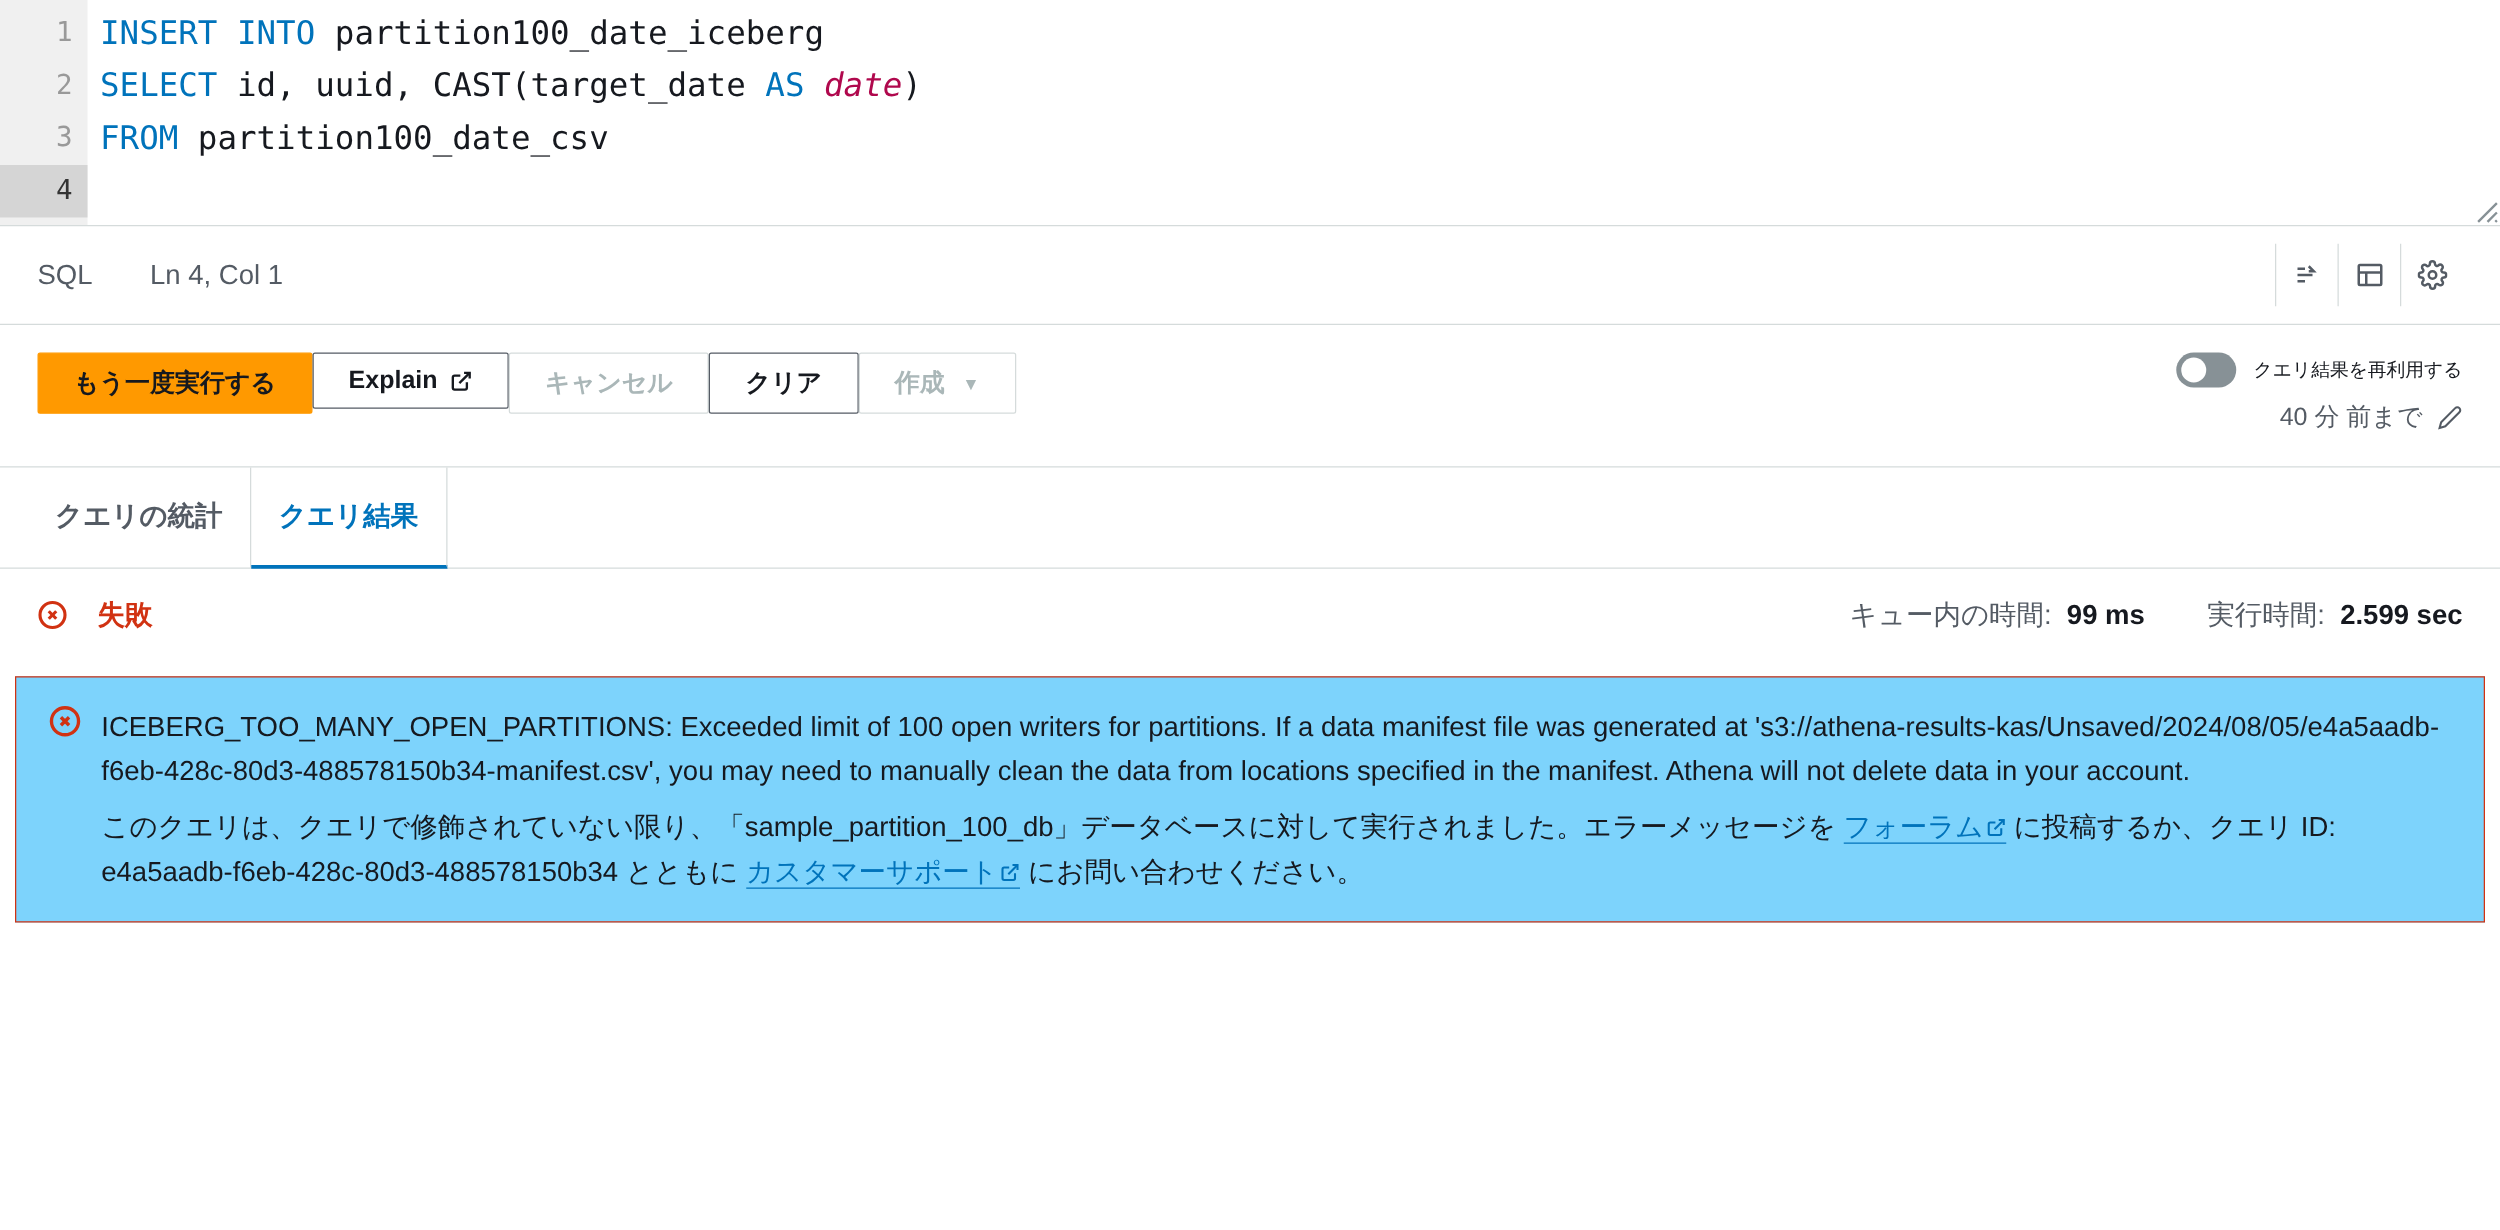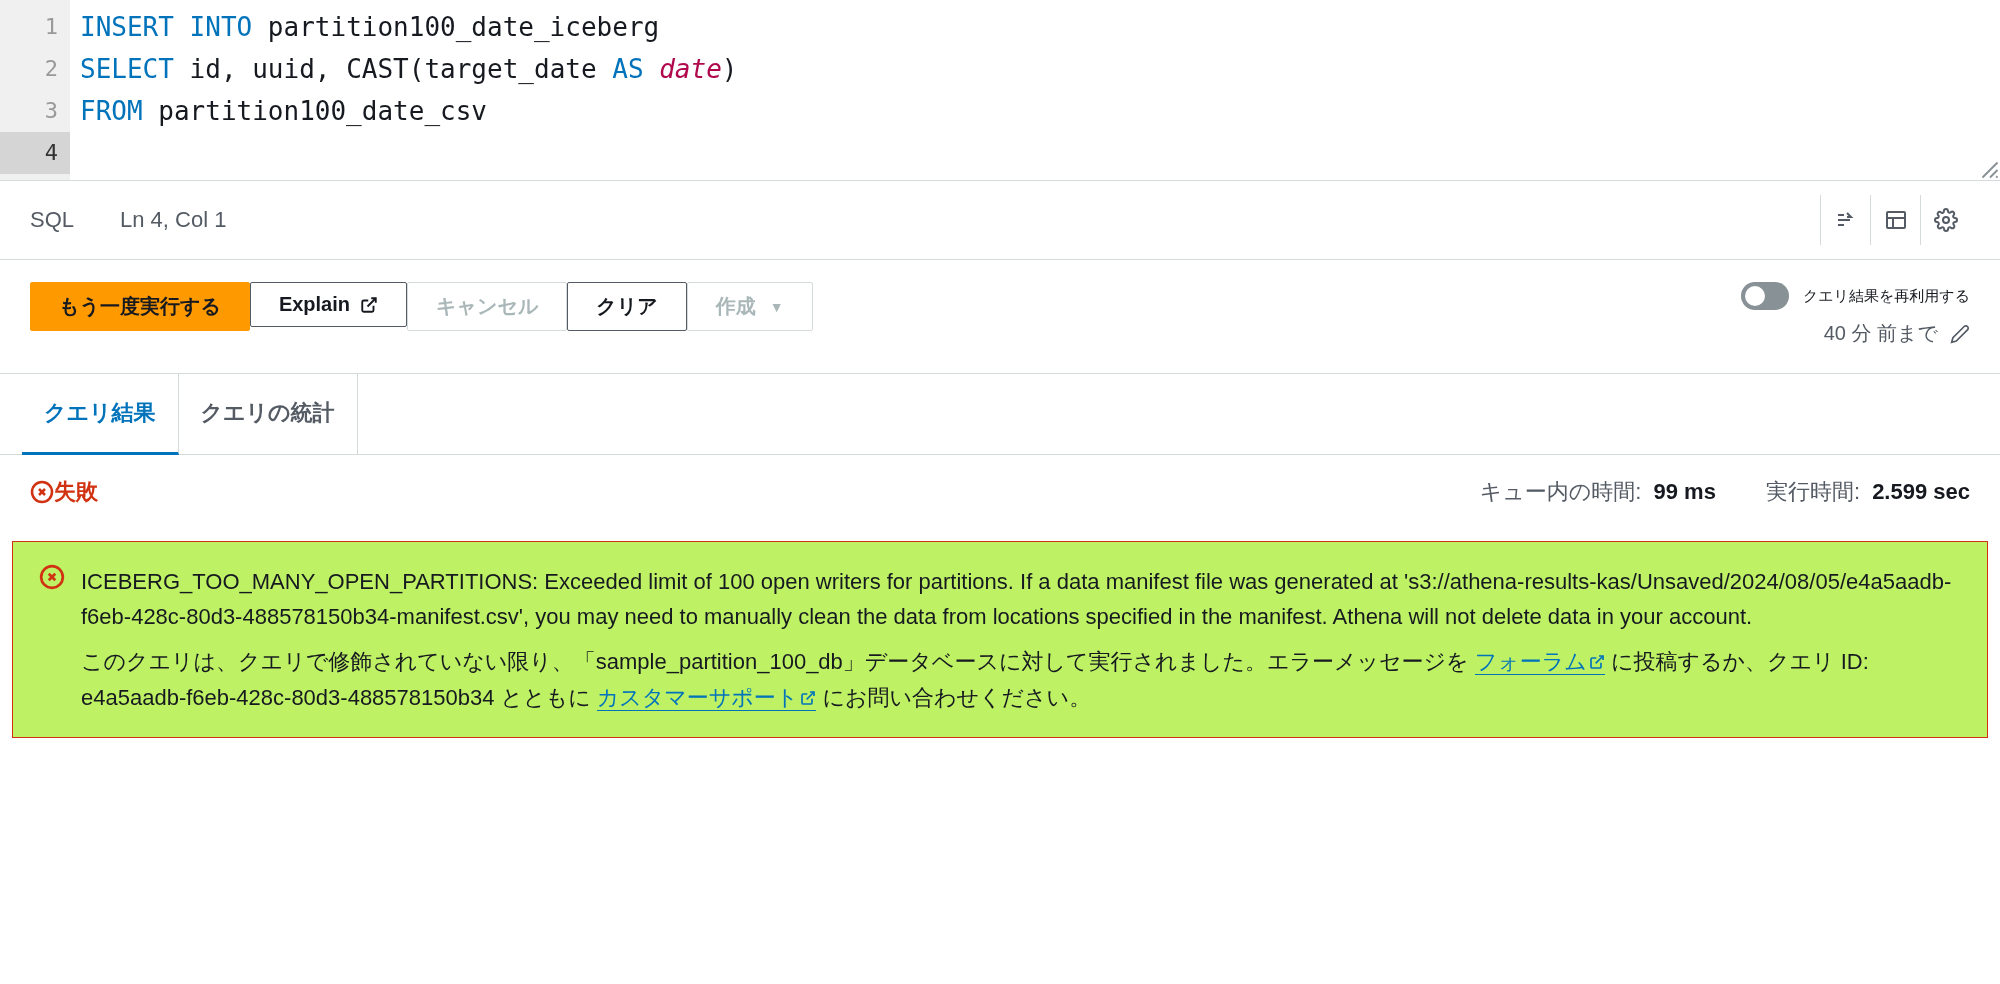--- a/index.html
+++ b/index.html
@@ -162,34 +162,34 @@
 .summary {
   display: flex;
   align-items: center;
   padding: 22px 30px;
   font-size: 22px;
   gap: 50px;
 }
 .status-fail {
   display: flex;
   align-items: center;
-  gap: 0;
+  gap: 24px;
   color: #d13212;
   font-weight: 700;
 }
 .status-fail svg { width: 24px; height: 24px; stroke: #d13212; fill: none; stroke-width: 2.5; }
 .summary .spacer { flex: 1; }
 .metric { color: #16191f; }
 .metric .lbl { color: #545b64; margin-right: 6px; }
 .metric .val { font-weight: 700; }
 
 .error-box {
   margin: 12px 12px 20px 12px;
   border: 1px solid #d13212;
-  background: #bef264;
+  background: #7dd3fc;
   padding: 22px 26px;
   display: flex;
   gap: 16px;
   font-size: 22px;
   line-height: 1.6;
   color: #16191f;
 }
 .error-box .erricon svg { width: 26px; height: 26px; stroke: #d13212; fill: none; stroke-width: 2.5; flex-shrink: 0; }
 .error-box .body { flex: 1; }
 .error-box .msg { margin-bottom: 10px; }
@@ -273,22 +273,22 @@
     <div class="age-row">
       <span>40 分 前まで</span>
       <svg viewBox="0 0 24 24">
           <path d="M17 3a2.828 2.828 0 1 1 4 4L7.5 20.5 2 22l1.5-5.5L17 3z"></path>
         </svg>
     </div>
   </div>
 </div>
 
 <div class="tabs">
+  <div class="tab">クエリの統計</div>
   <div class="tab active">クエリ結果</div>
-  <div class="tab">クエリの統計</div>
 </div>
 
 <div class="summary">
   <div class="status-fail">
     <svg viewBox="0 0 24 24">
         <circle cx="12" cy="12" r="10"></circle>
         <line x1="15" y1="9" x2="9" y2="15"></line>
         <line x1="9" y1="9" x2="15" y2="15"></line>
       </svg>
     <span>失敗</span>

